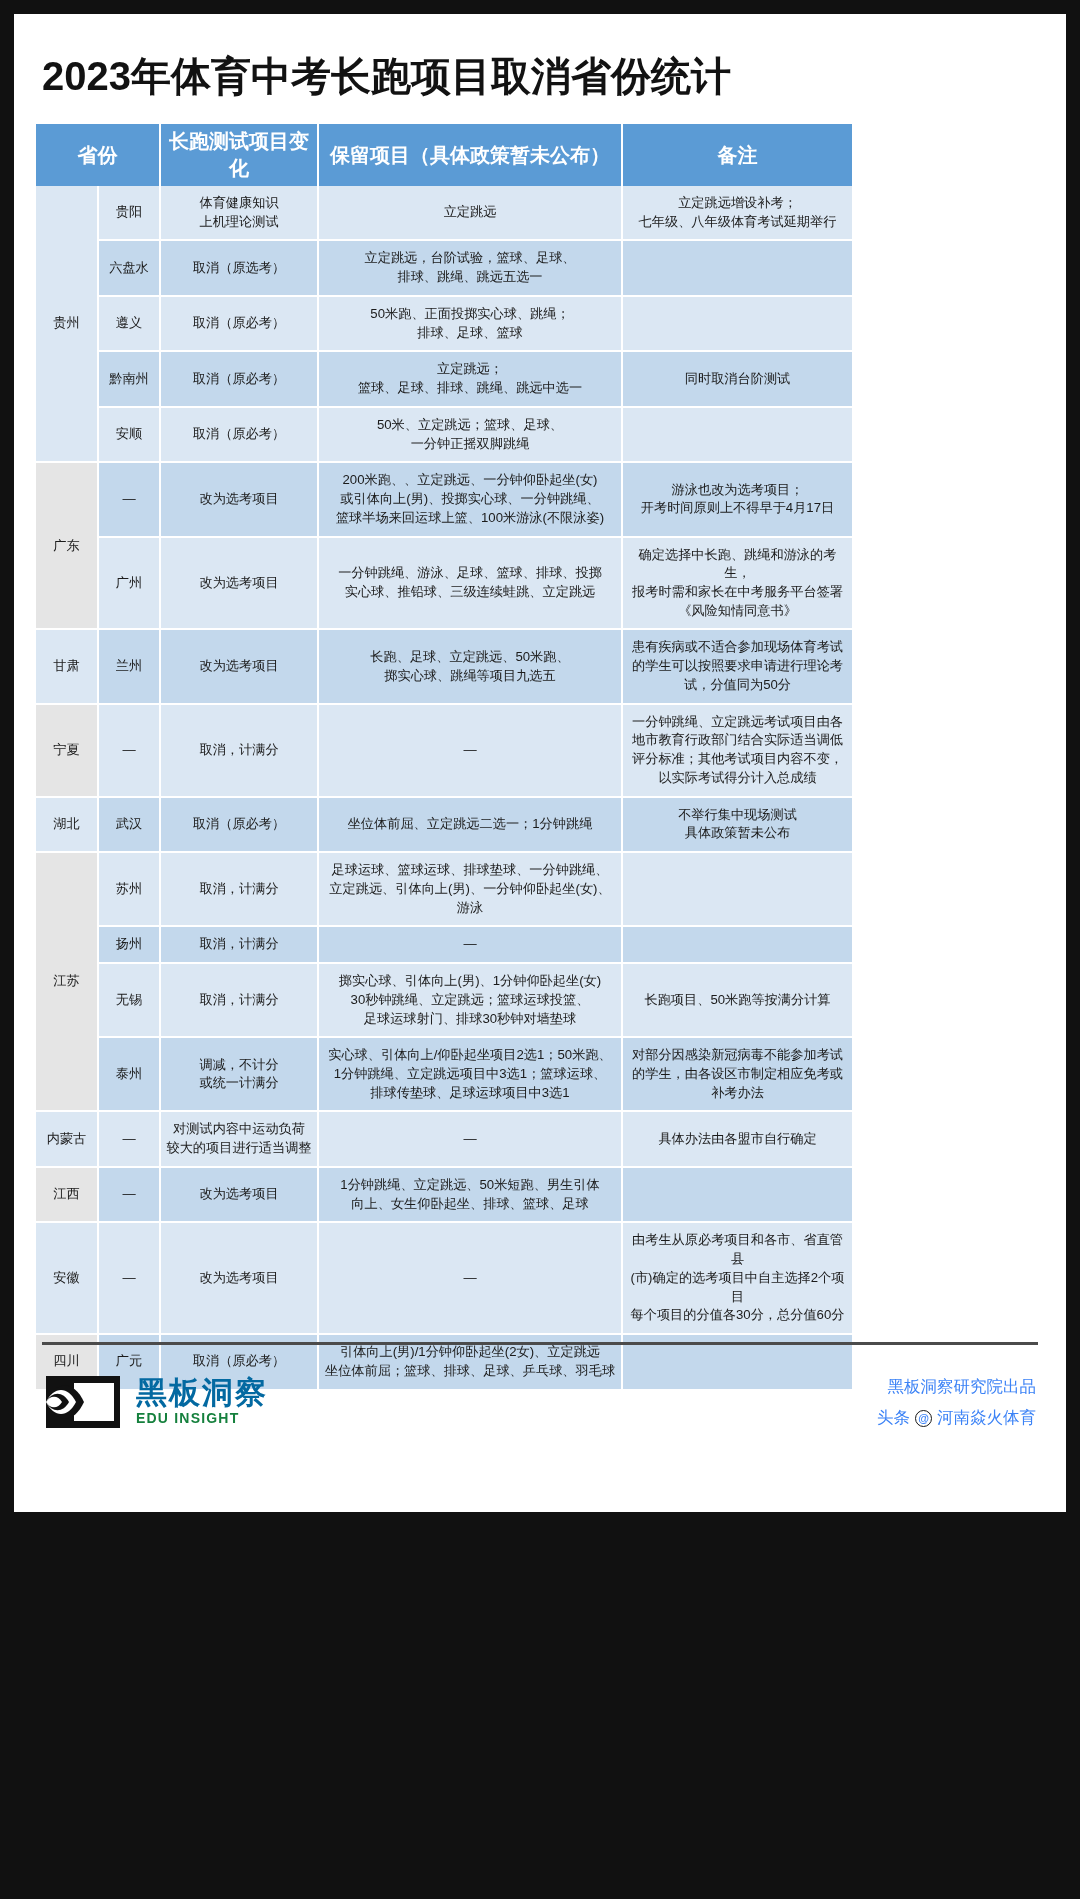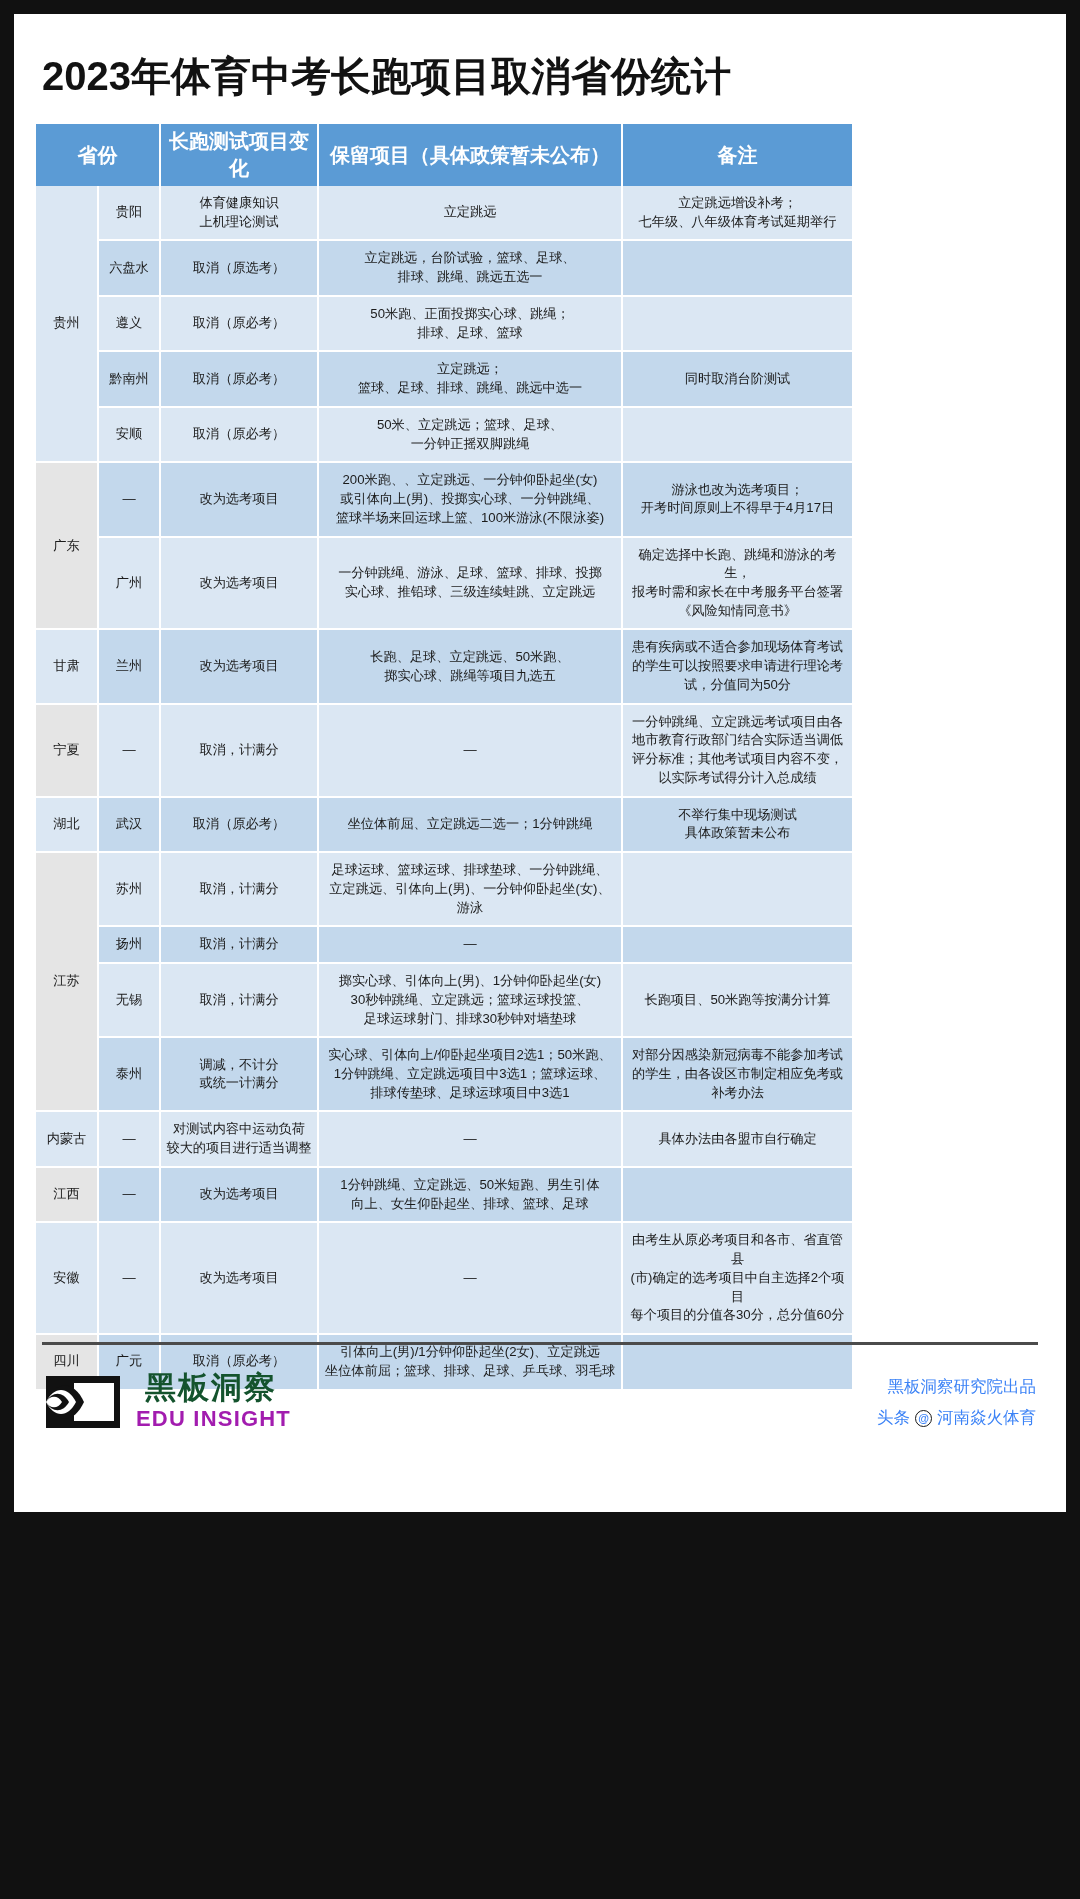--- a/index.html
+++ b/index.html
@@ -84,26 +84,25 @@
   .frow {
     display:flex;
     align-items:center;
     justify-content:space-between;
     margin:0 30px;
     padding-top:26px;
   }
   .logo-block { display:flex; align-items:center; gap:14px; }
   .logo-mark { width:78px; height:56px; display:block; }
   .logo-text-cn {
-    font-size:31px; font-weight:bold; color:#14532d; line-height:1.05;
+    font-size:31px; font-weight:bold; color:#0369a1; line-height:1.05;
     letter-spacing:2px;
-    margin-left:9px;
   }
   .logo-text-en {
-    font-size:22px; font-weight:bold; color:#a21caf; line-height:1.25;
+    font-size:14px; font-weight:bold; color:#15803d; line-height:1.25;
     letter-spacing:1.2px;
   }
   .credit {
     text-align:right;
     font-size:16.5px;
     color:#3b82f6;
     line-height:1.9;
   }
   .credit .line2 { display:flex; align-items:center; justify-content:space-between; gap:5px; }
   .tt-badge {

